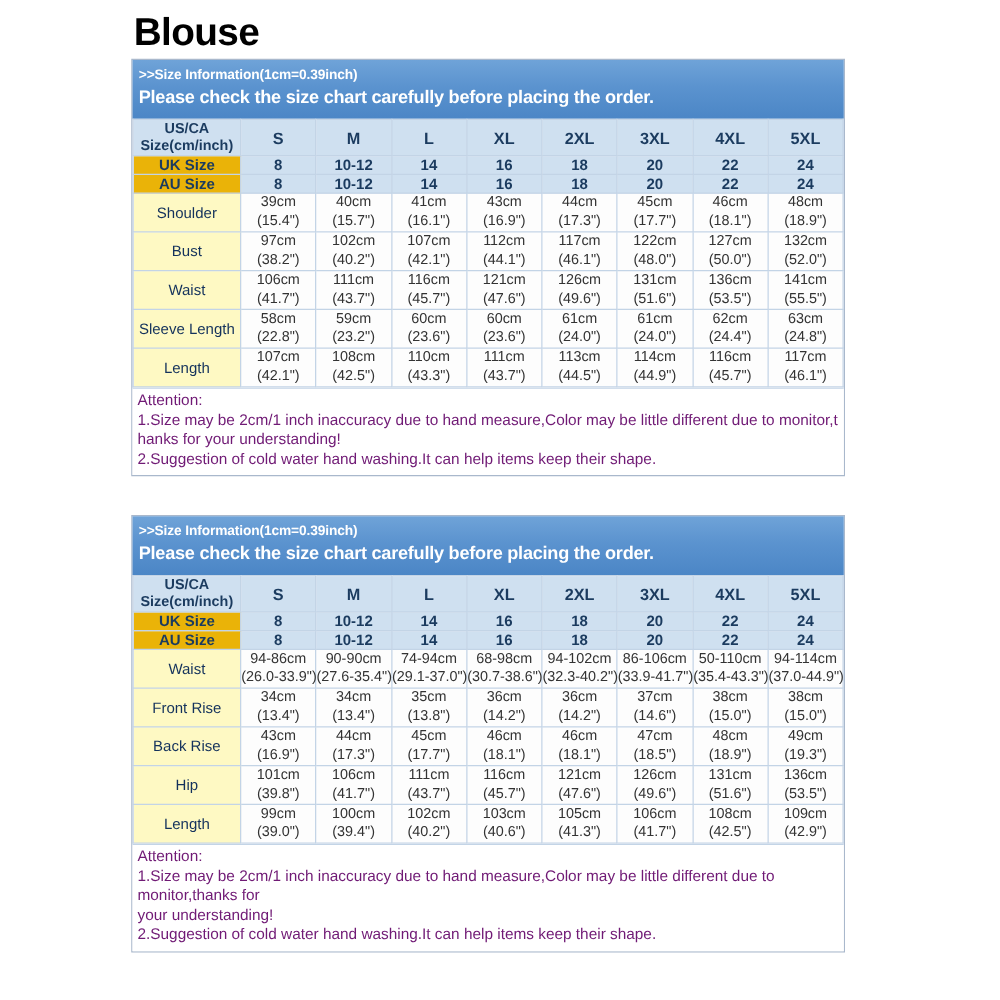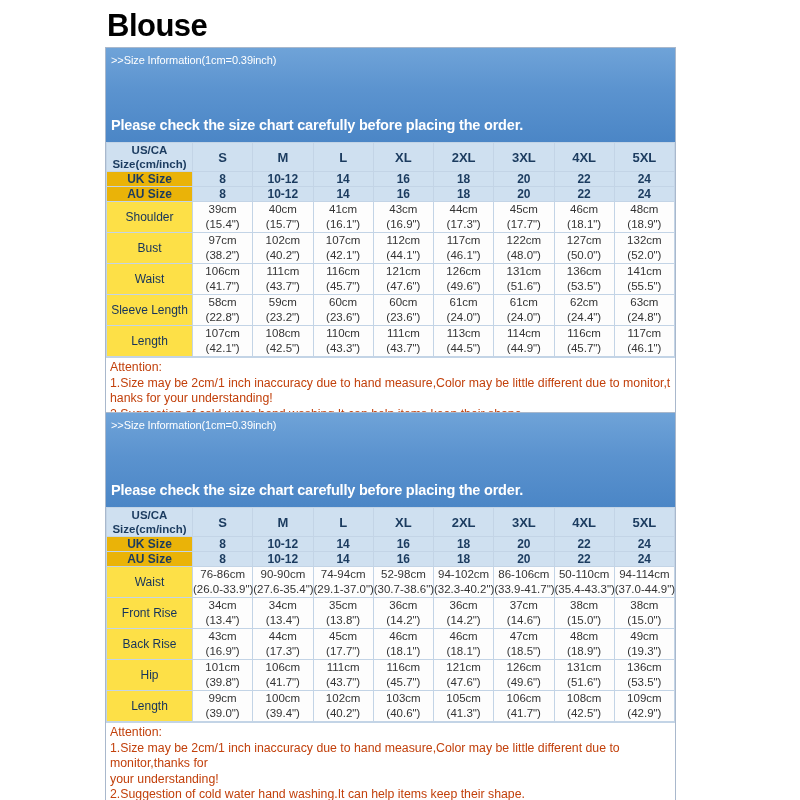--- a/index.html
+++ b/index.html
@@ -45,31 +45,30 @@
   }
 
   .banner {
     background: linear-gradient(to bottom, #6fa3d8 0%, #5b93cf 45%, #4b86c6 100%);
     padding: 4px 5px 6px 5px;
     box-sizing: border-box;
   }
   .banner-line1 {
     color: #ffffff;
     font-size: 11px;
-    font-weight: normal;
+    font-weight: bold;
     line-height: 16px;
     letter-spacing: -0.1px;
   }
   .banner-line2 {
     color: #ffffff;
     font-size: 14.5px;
     font-weight: bold;
     line-height: 21px;
     letter-spacing: -0.2px;
-    margin-top: 47px;
   }
 
   table.size-table {
     border-collapse: collapse;
     width: 100%;
     table-layout: fixed;
     padding-left: 26px;
   }
   table.size-table td {
     border: 1px solid #c3d4e6;
@@ -104,21 +103,21 @@
     padding: 2px;
   }
   td.sub-val {
     background: #cfe0f0;
     color: #1b3b5f;
     font-weight: bold;
     font-size: 12px;
     padding: 2px;
   }
   td.row-label {
-    background: #fde047;
+    background: #fef9c3;
     color: #14325c;
     font-size: 12px;
     font-weight: normal;
     padding: 5px 2px;
     line-height: 14px;
   }
   td.data-cell {
     background: #fdfdfd;
     color: #333333;
     font-size: 11.5px;
@@ -126,21 +125,21 @@
     padding: 4px 1px;
     white-space: nowrap;
   }
   td.data-cell .cm { display: block; }
   td.data-cell .inch { display: block; }
 
   .attention {
     background: #ffffff;
     border-top: 1px solid #c3d4e6;
     padding: 2px 4px 5px 4px;
-    color: #c2410c;
+    color: #701a75;
     font-size: 12.3px;
     line-height: 15.5px;
   }
   .attention .ln { display: block; white-space: pre-wrap; }
 </style>
 </head>
 <body>
 
 <div class="page">
 
@@ -431,33 +430,33 @@
               <td class="sub-val">14</td>
               <td class="sub-val">16</td>
               <td class="sub-val">18</td>
               <td class="sub-val">20</td>
               <td class="sub-val">22</td>
               <td class="sub-val">24</td>
             </tr>
             <tr>
               <td class="row-label">Waist</td>
               <td class="data-cell">
-                <span class="cm">76-86cm</span>
+                <span class="cm">94-86cm</span>
                 <span class="inch">(26.0-33.9")</span>
               </td>
               <td class="data-cell">
                 <span class="cm">90-90cm</span>
                 <span class="inch">(27.6-35.4")</span>
               </td>
               <td class="data-cell">
                 <span class="cm">74-94cm</span>
                 <span class="inch">(29.1-37.0")</span>
               </td>
               <td class="data-cell">
-                <span class="cm">52-98cm</span>
+                <span class="cm">68-98cm</span>
                 <span class="inch">(30.7-38.6")</span>
               </td>
               <td class="data-cell">
                 <span class="cm">94-102cm</span>
                 <span class="inch">(32.3-40.2")</span>
               </td>
               <td class="data-cell">
                 <span class="cm">86-106cm</span>
                 <span class="inch">(33.9-41.7")</span>
               </td>

